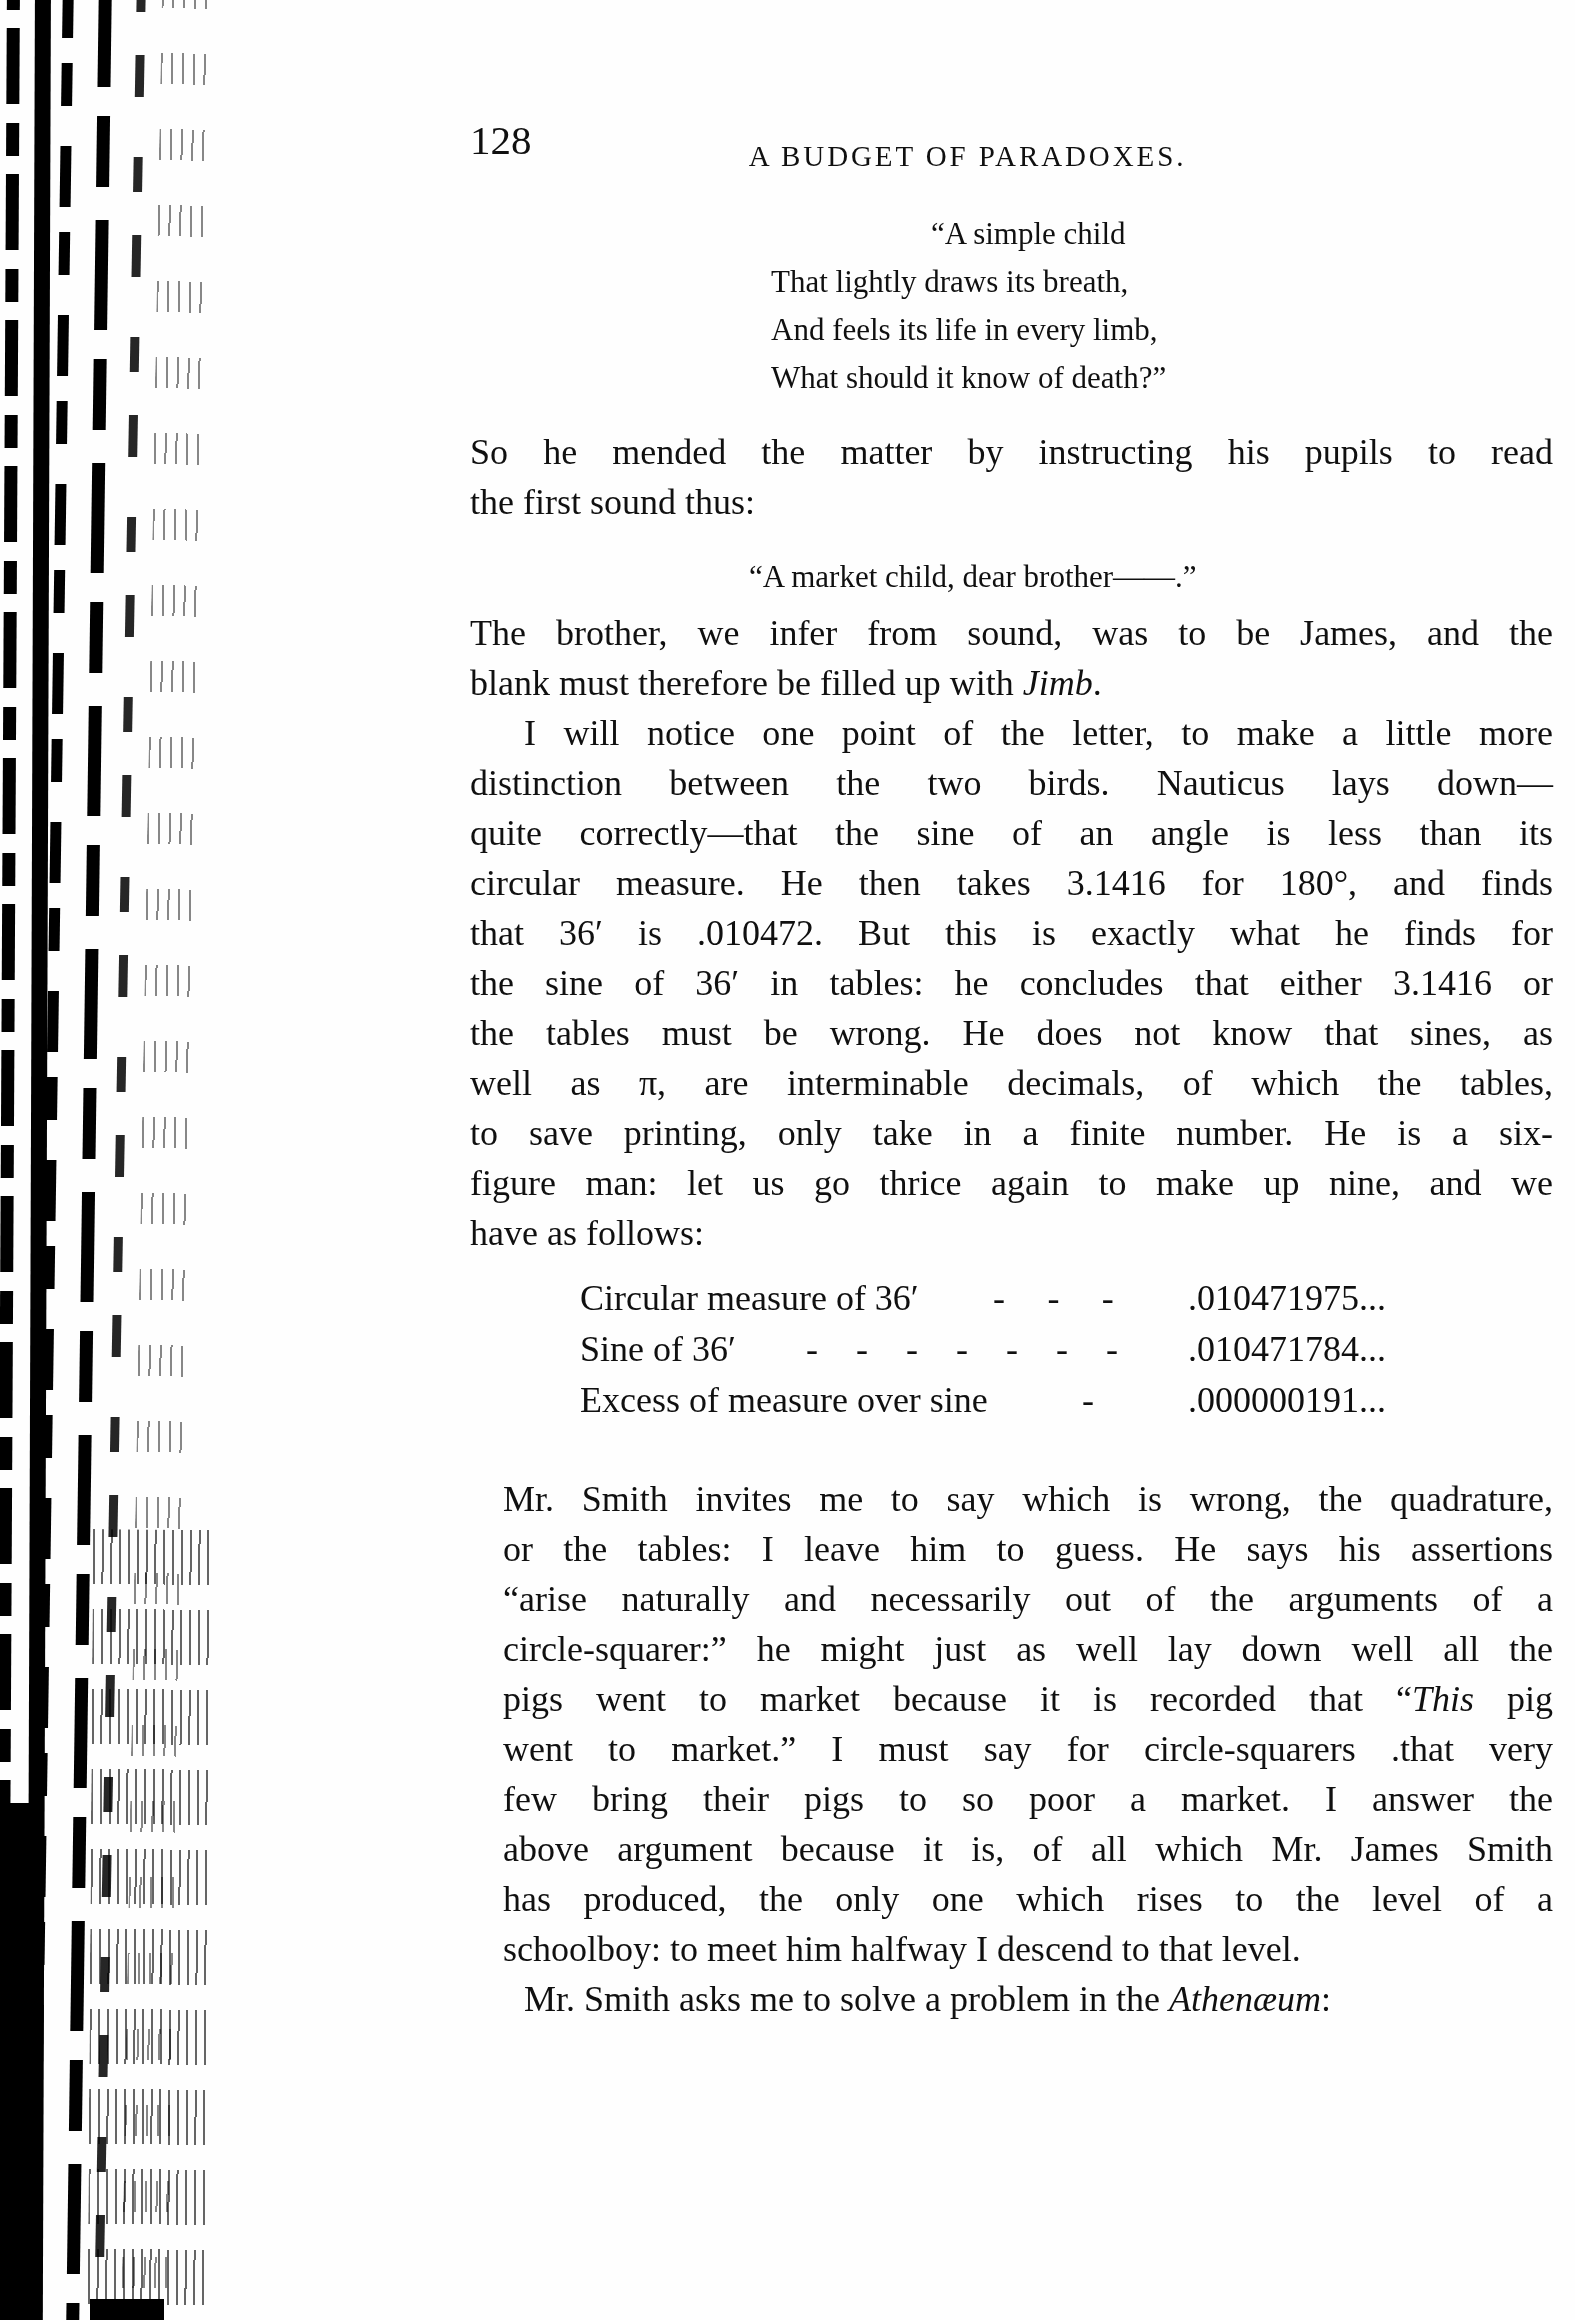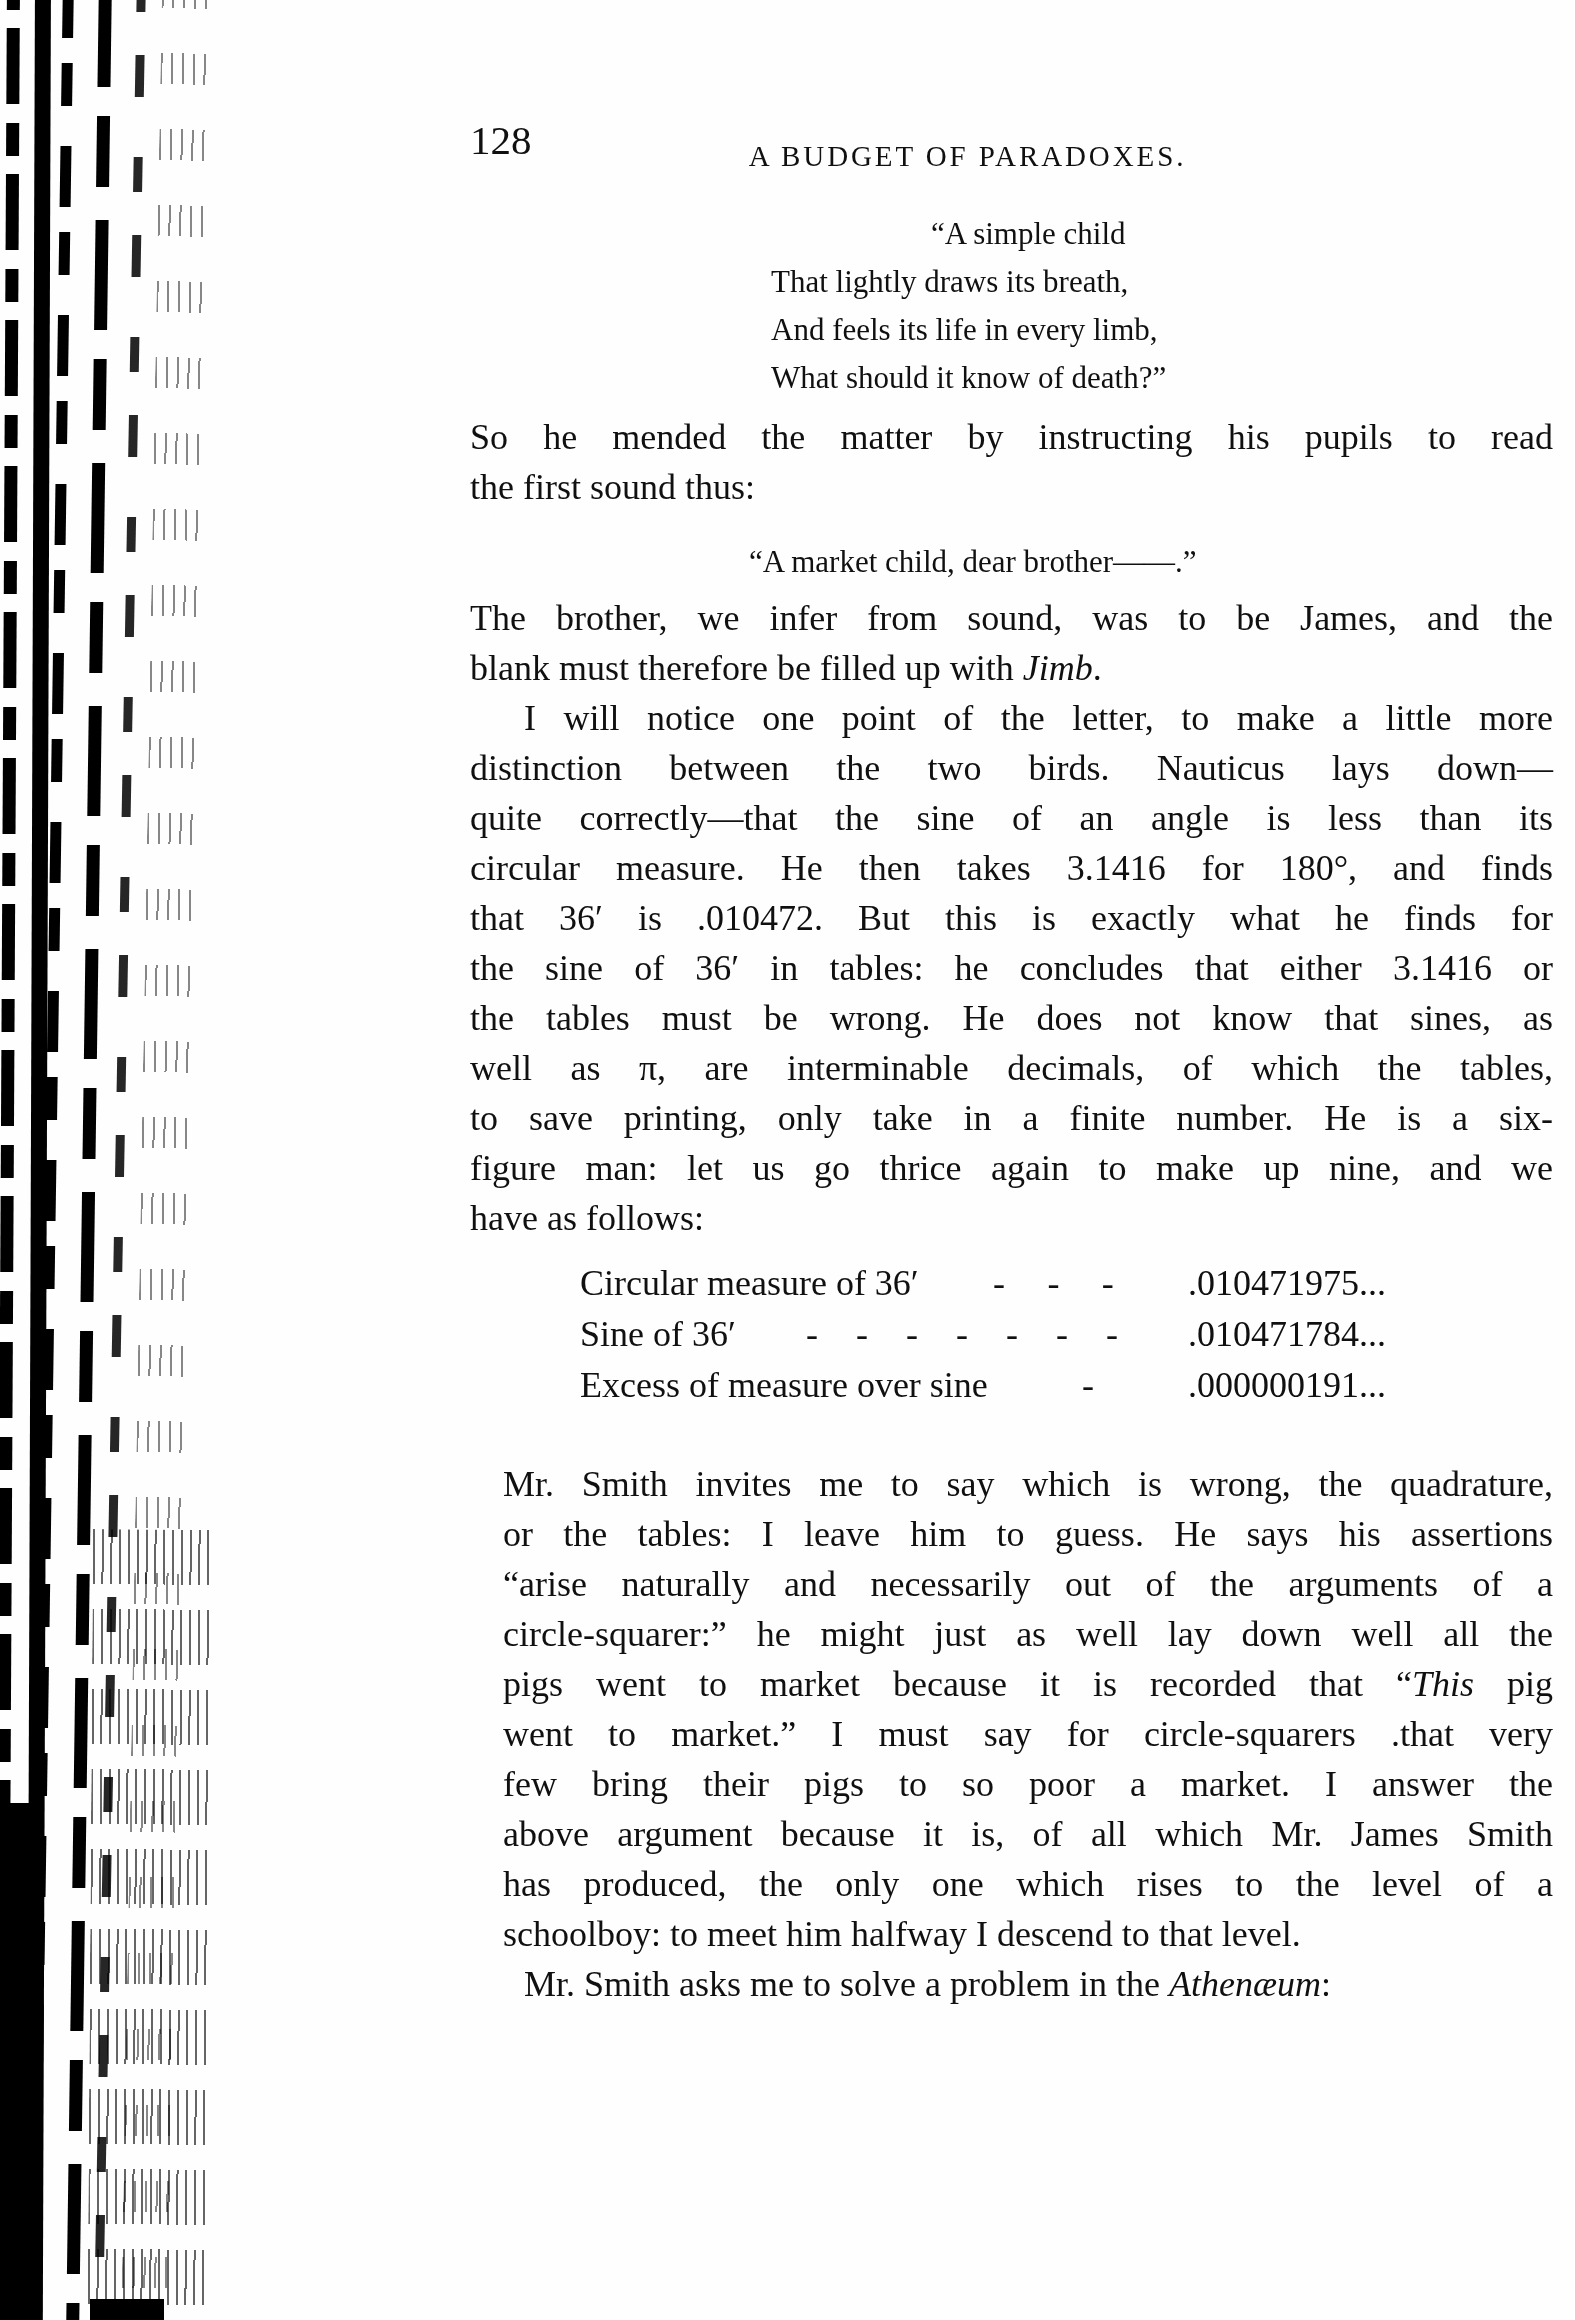--- a/index.html
+++ b/index.html
@@ -62,21 +62,21 @@
   .quote{font-size:31px;line-height:48px;padding-left:279px;}
 
   .figtable{font-size:36px;line-height:51px;}
   .trow{display:flex;width:1012px;padding-left:110px;box-sizing:border-box;align-items:flex-end;gap:32px;}
   .tlabel{flex:none;white-space:pre;}
   .tdashes{flex:1;display:flex;justify-content:space-evenly;}
   .tvalue{flex:none;width:294px;text-align:left;}
 
   
   #page-body > div:nth-child(1){margin-top:45px;}  
-  #page-body > div:nth-child(2){margin-top:10px;}   
+  #page-body > div:nth-child(2){margin-top:25px;}   
   #page-body > div:nth-child(3){margin-top:25.5px;}  
   #page-body > div:nth-child(4){margin-top:7.8px;}   
   #page-body > div:nth-child(5){margin-top:0;}     
   #page-body > div:nth-child(6){margin-top:14.7px;}  
   #page-body > div:nth-child(7){margin-top:48px;margin-left:33px;}  
   #page-body > div:nth-child(8){margin-top:0;}     
 </style>
 </head>
 <body>
 

